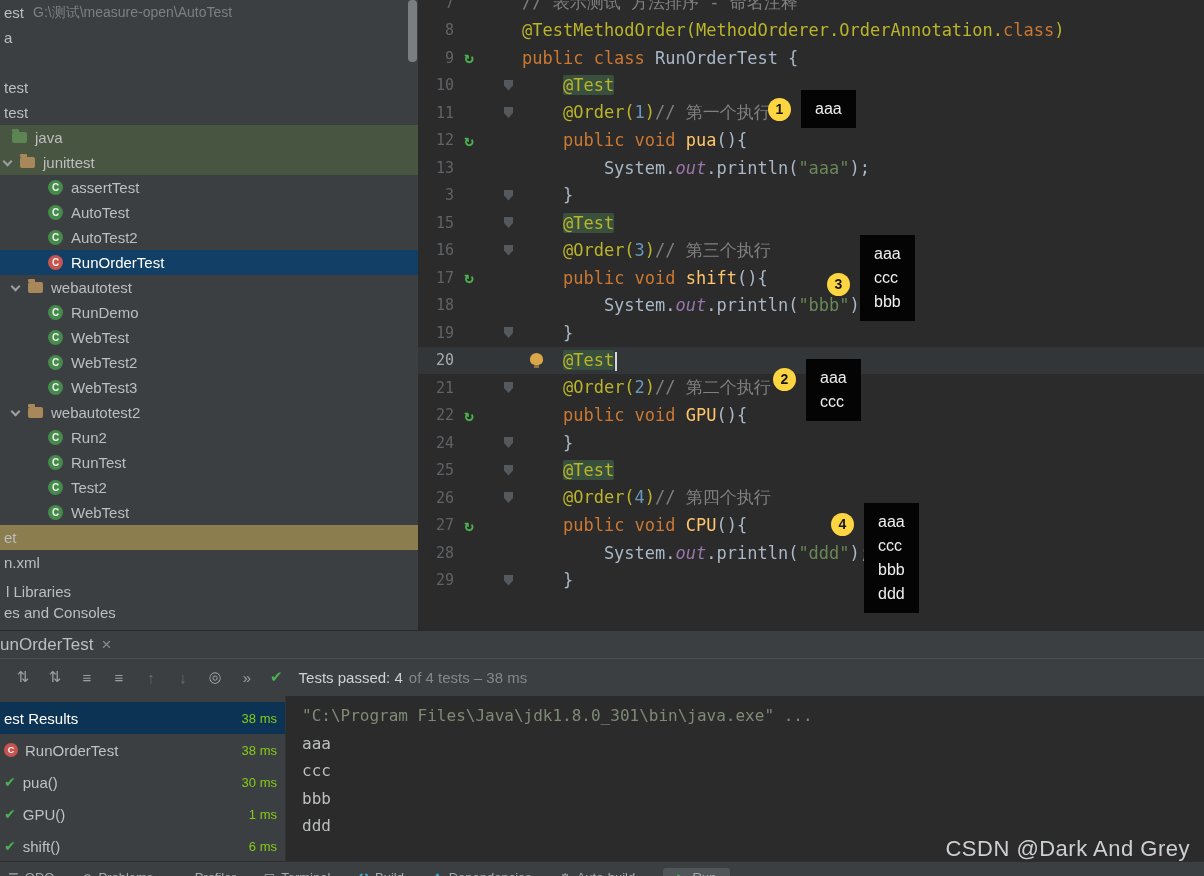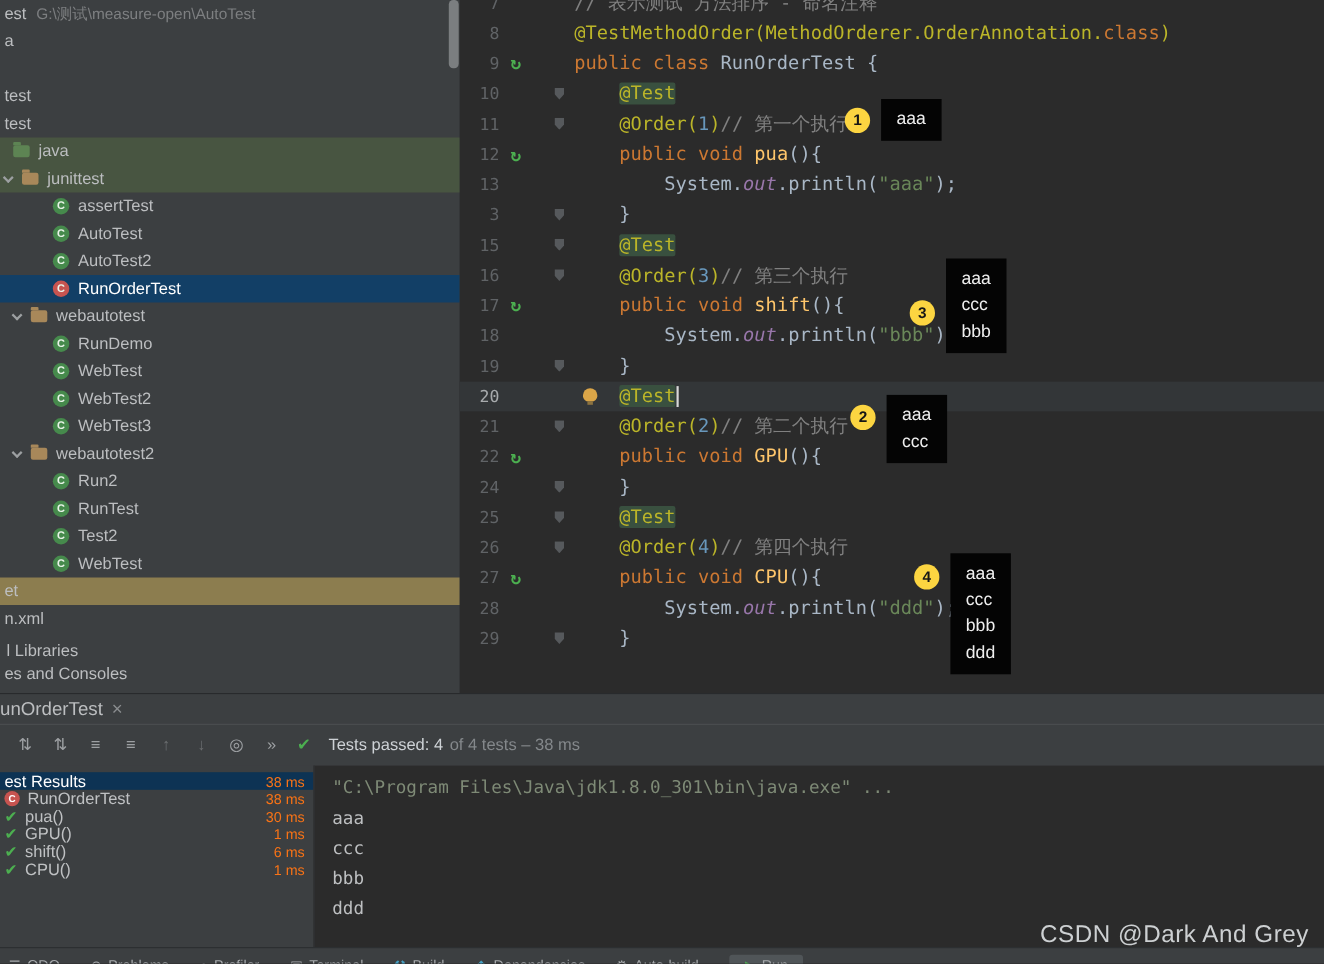--- a/index.html
+++ b/index.html
@@ -58,26 +58,26 @@
   .tab { display:flex; align-items:center; height:100%; padding-right:10px; }
   .tab-close { color:#8a8d8f; margin-left:8px; }
   .toolbar { height:36px; display:flex; align-items:center; gap:14px; padding-left:14px; color:#9da0a3; }
   .tb-ic { font-size:15px; width:18px; text-align:center; }
   .tb-ic.dim { color:#6b6e70; }
   .tb-check::before { content:"✔"; color:#4caf50; font-size:15px; }
   .st-strong { color:#ced2d6; font-size:15px; margin-left:2px; }
   .st-muted { color:#84888b; font-size:15px; margin-left:-8px; }
   .content { position:absolute; top:65px; left:0; right:0; bottom:0; }
   #ttree { position:absolute; left:0; top:0; bottom:0; width:285px; background:#3c3f41; padding-top:6px; }
-  .trow { height:16px; display:flex; align-items:center; padding:0 8px 0 4px; color:#bfc1c3; font-size:15px; }
+  .trow { height:32px; display:flex; align-items:center; padding:0 8px 0 4px; color:#bfc1c3; font-size:15px; }
   .trow.selected { background:#0d3354; color:#ffffff; }
   .t-check { color:#4caf50; font-size:14px; margin-right:7px; }
   .t-class { width:14px; height:14px; border-radius:50%; background:#c75450; color:#fff; font:bold 9px/14px "Liberation Sans",sans-serif; text-align:center; margin-right:7px; }
   .t-label { flex:1; }
-  .t-time { color:#f97316; font-size:13px; }
+  .t-time { color:#84cc16; font-size:13px; }
   #console { position:absolute; left:285px; top:0; right:0; bottom:0; background:#2b2b2b; border-left:1px solid #313335; padding:6px 0 0 16px; font:16px/27.5px "DejaVu Sans Mono",monospace; }
   .cl-cmd { color:#7e8a76; }
   .cl-out { color:#bdbfc1; }
 
   
   #statusbar { position:absolute; left:0; top:861px; width:1204px; height:28px; background:#3c3f41; border-top:1px solid #2c2e30; display:flex; align-items:center; gap:28px; padding:4px 0 0 8px; font-size:13px; color:#a7aaad; overflow:hidden; }
   .sb-item { display:flex; align-items:center; gap:6px; height:20px; }
   .sb-item.active { background:#50555""8; }
   .sb-item.active { background:#505558; padding:0 14px; border-radius:3px 3px 0 0; }
   .sb-ic { font-size:12px; }

